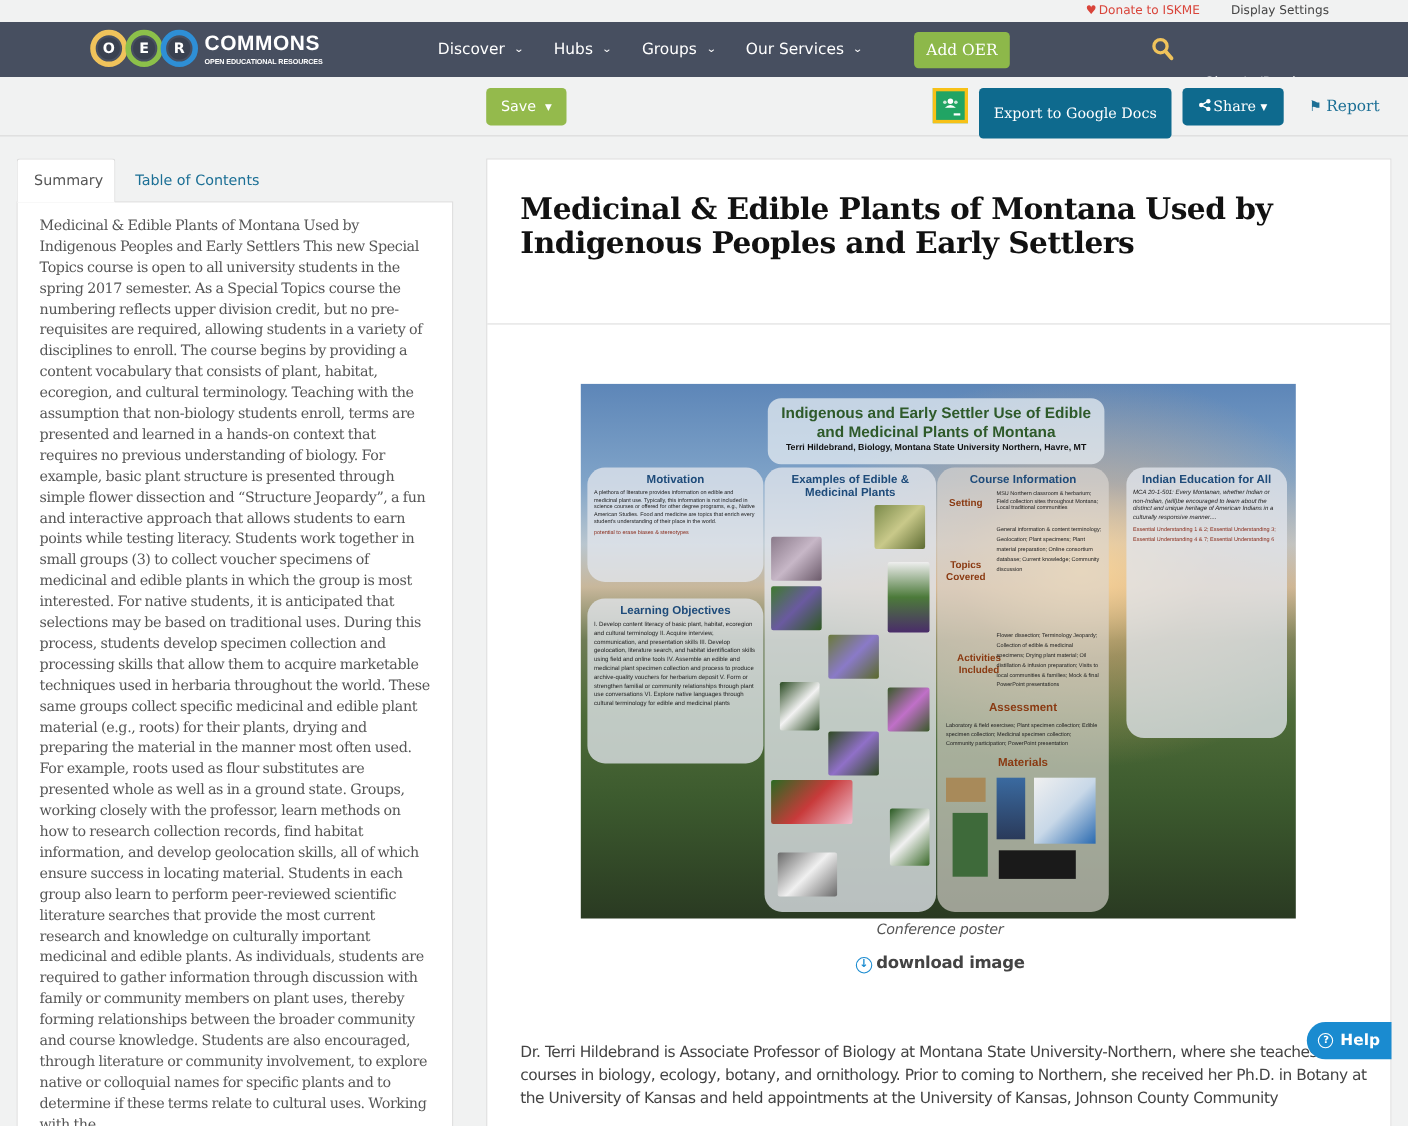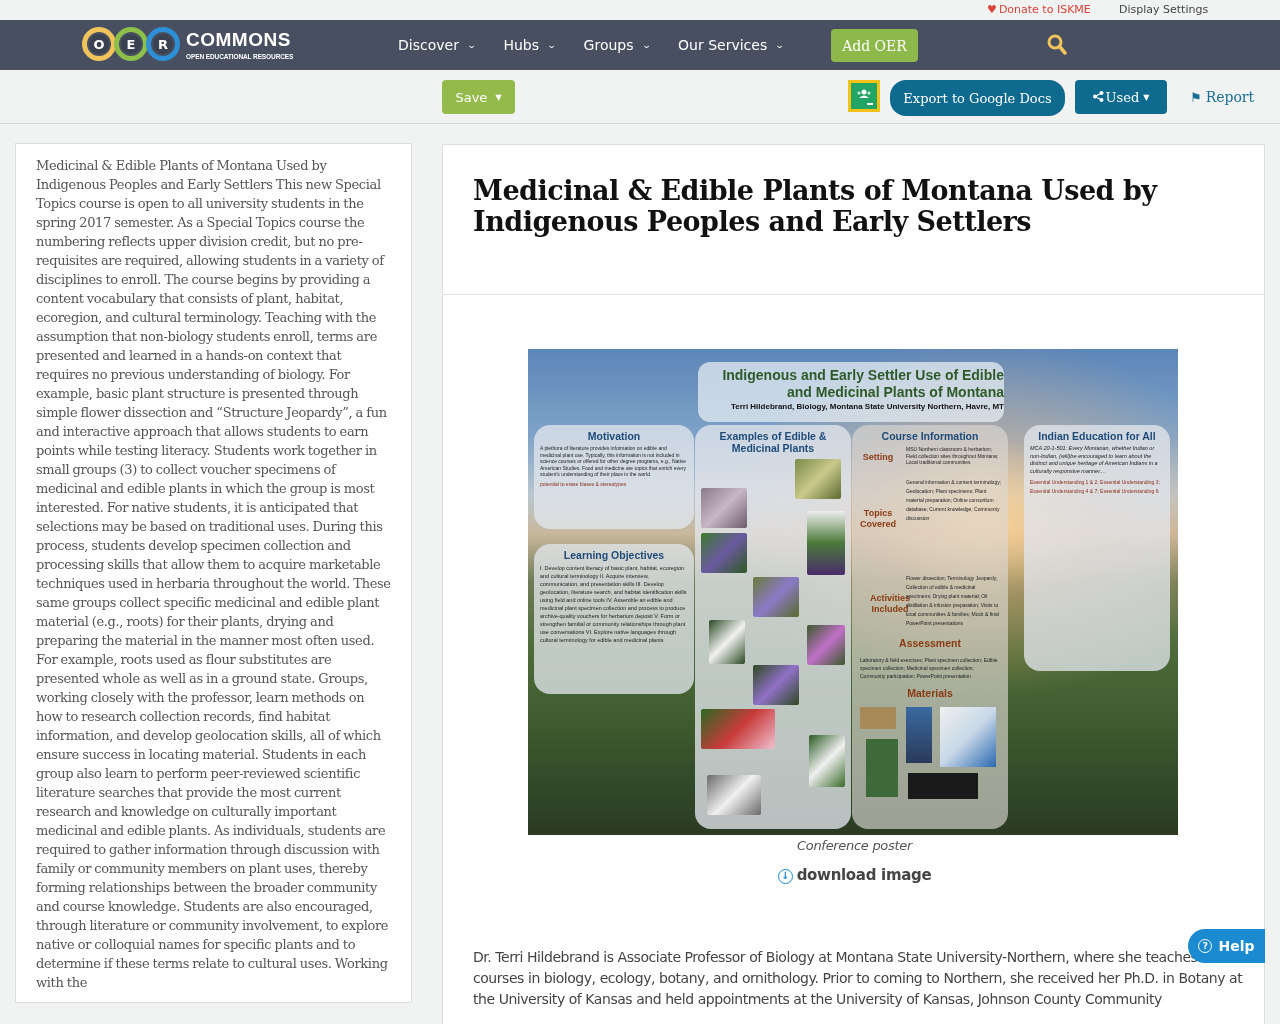--- a/index.html
+++ b/index.html
@@ -29,21 +29,21 @@
     .nav-item .chev { font-size: 9px; margin-left: 9px; transform: scaleX(1.3); display: inline-block; }
     .add-oer { position: absolute; left: 831px; top: 9px; width: 87px; height: 33px; background: #8db84a; color: #fff; border-radius: 4px; font: 14px "DejaVu Serif", serif; display: flex; align-items: center; justify-content: center; }
     .search-icon { position: absolute; left: 1047px; top: 14px; width: 20px; height: 22px; }
     .signin { position: absolute; left: 1095px; top: 16px; color: #fff; font-size: 14px; margin-top: 32px; }
 
     
     .action-bar { height: 54px; background: #f1f2f2; border-bottom: 1px solid #d9d9d9; position: relative; }
     .save-btn { position: absolute; left: 442px; top: 10px; width: 73px; height: 34px; background: #94ba4c; color: #fff; border-radius: 4px; font-size: 13px; display: flex; align-items: center; justify-content: center; }
     .save-btn .caret { margin-left: 8px; font-size: 8px; }
     .classroom-icon { position: absolute; left: 848px; top: 10px; width: 32px; height: 32px; border: 3px solid #f7c117; background: #21a464; }
-    .export-btn { position: absolute; left: 890px; top: 10px; width: 175px; height: 36px; background: #0e6a8e; color: #fff; border-radius: 16px; font: 13px "DejaVu Serif", serif; display: flex; align-items: center; justify-content: center; }
+    .export-btn { position: absolute; left: 890px; top: 10px; width: 175px; height: 46px; background: #0e6a8e; color: #fff; border-radius: 4px; font: 13px "DejaVu Serif", serif; display: flex; align-items: center; justify-content: center; }
     .share-btn { position: absolute; left: 1075px; top: 10px; width: 92px; height: 34px; background: #0e6a8e; color: #fff; border-radius: 4px; font: 13px "DejaVu Serif", serif; display: flex; align-items: center; justify-content: center; }
     .share-btn .caret { font-size: 8px; margin-left: 4px; }
     .report-link { position: absolute; left: 1190px; top: 19px; color: #1b6f95; font: 14px "DejaVu Serif", serif; display: flex; align-items: center; }
     .report-link .flag { margin-right: 4px; font-size: 13px; }
 
     
     .left-panel { position: absolute; left: 15px; top: 144px; width: 397px; height: 900px; }
     .tabs { display: flex; height: 40px; position: relative; }
     .tab { height: 40px; padding: 0 15px; font-size: 13px; display: flex; align-items: center; cursor: pointer; }
     .tab.active { background: #fff; border: 1px solid #ddd; border-bottom: none; border-radius: 3px 3px 0 0; color: #555; position: relative; z-index: 2; width: 90px; }
@@ -61,21 +61,21 @@
 
     
     .poster { position: absolute; left: 85px; top: 204px; width: 650px; height: 486px; overflow: hidden;
       background:
         radial-gradient(ellipse at 70% 35%, rgba(255,215,150,0.9) 0%, rgba(240,180,120,0.4) 18%, rgba(0,0,0,0) 40%),
         linear-gradient(180deg, #5d86b8 0%, #7fa3c8 18%, #b9c6cf 30%, #c8b79b 38%, #6e7c55 48%, #4d6b38 62%, #3c5a2e 78%, #2a3a22 100%); }
     .poster-panel { position: absolute; background: rgba(225,230,236,0.78); border-radius: 16px; padding: 5px 6px; overflow: hidden; }
     .poster-panel h4 { font: bold 10.5px "Liberation Sans", sans-serif; color: #1e4b7a; text-align: center; line-height: 12px; }
     .poster-panel .ptext { font: 5px/6.5px "Liberation Sans", sans-serif; color: #222; margin-top: 3px; }
     .poster-panel .ptext.red { color: #8a2d1c; }
-    .poster-title { position: absolute; left: 170px; top: 13px; width: 306px; height: 60px; background: rgba(230,236,242,0.75); border-radius: 12px; text-align: right; padding-top: 5px; }
+    .poster-title { position: absolute; left: 170px; top: 13px; width: 306px; height: 60px; background: rgba(230,236,242,0.75); border-radius: 12px; text-align: center; padding-top: 5px; }
     .poster-title .t1 { font: bold 14px/17px "Liberation Sans", sans-serif; color: #2e5a2a; }
     .poster-title .t2 { font: bold 8px "Liberation Sans", sans-serif; color: #111; margin-top: 1px; }
     .plant-thumb { position: absolute; width: 46px; height: 40px; border-radius: 2px; }
     .side-label { font: bold 9px/11px "Liberation Sans", sans-serif; color: #8a3a12; position: absolute; text-align: center; }
 
     .caption { position: absolute; left: 0; width: 823px; top: 693px; text-align: center; font: italic 13px "DejaVu Sans", sans-serif; color: #555; letter-spacing: -0.3px; }
     .download { position: absolute; left: 0; width: 823px; top: 721px; text-align: center; font: bold 15px "DejaVu Sans", sans-serif; color: #444; letter-spacing: -0.3px; }
     .download .dl-icon { display: inline-block; width: 15px; height: 15px; border: 1.5px solid #1a8bd0; border-radius: 50%; color: #1a8bd0; font-size: 10px; line-height: 12px; text-align: center; vertical-align: 1px; margin-right: 4px; }
 
     .bio { position: absolute; left: 30px; top: 800px; width: 770px; }
@@ -160,30 +160,34 @@
   <div class="share-btn">
     <span style="margin-right:2px;">
       <svg width="11" height="11" viewBox="0 0 11 11">
           <circle cx="8.5" cy="2" r="2" fill="#fff"></circle>
           <circle cx="2" cy="5.5" r="2" fill="#fff"></circle>
           <circle cx="8.5" cy="9" r="2" fill="#fff"></circle>
           <line x1="2" y1="5.5" x2="8.5" y2="2" stroke="#fff" stroke-width="1.2"></line>
           <line x1="2" y1="5.5" x2="8.5" y2="9" stroke="#fff" stroke-width="1.2"></line>
         </svg>
     </span>
-    <span>Used</span>
+    <span>Share</span>
       <span class="caret">▼</span>
   </div>
   <a class="report-link">
     <span class="flag">⚑</span>
       <span>Report</span>
   </a>
 </div>
 
 <div class="left-panel">
+  <div class="tabs">
+    <div class="tab active">Summary</div>
+    <div class="tab inactive">Table of Contents</div>
+  </div>
   <div class="summary-box">
     <p class="summary-text">Medicinal &amp; Edible Plants of Montana Used by Indigenous Peoples and Early Settlers This new Special Topics course is open to all university students in the spring 2017 semester. As a Special Topics course the numbering reflects upper division credit, but no pre-requisites are required, allowing students in a variety of disciplines to enroll. The course begins by providing a content vocabulary that consists of plant, habitat, ecoregion, and cultural terminology. Teaching with the assumption that non-biology students enroll, terms are presented and learned in a hands-on context that requires no previous understanding of biology. For example, basic plant structure is presented through simple flower dissection and “Structure Jeopardy”, a fun and interactive approach that allows students to earn points while testing literacy. Students work together in small groups (3) to collect voucher specimens of medicinal and edible plants in which the group is most interested. For native students, it is anticipated that selections may be based on traditional uses. During this process, students develop specimen collection and processing skills that allow them to acquire marketable techniques used in herbaria throughout the world. These same groups collect specific medicinal and edible plant material (e.g., roots) for their plants, drying and preparing the material in the manner most often used. For example, roots used as flour substitutes are presented whole as well as in a ground state. Groups, working closely with the professor, learn methods on how to research collection records, find habitat information, and develop geolocation skills, all of which ensure success in locating material. Students in each group also learn to perform peer-reviewed scientific literature searches that provide the most current research and knowledge on culturally important medicinal and edible plants. As individuals, students are required to gather information through discussion with family or community members on plant uses, thereby forming relationships between the broader community and course knowledge. Students are also encouraged, through literature or community involvement, to explore native or colloquial names for specific plants and to determine if these terms relate to cultural uses. Working with the</p>
   </div>
 </div>
 
 <div class="right-panel">
   <div class="title-area">
     <h1 class="page-title">Medicinal &amp; Edible Plants of Montana Used by Indigenous Peoples and Early Settlers</h1>
   </div>
 

